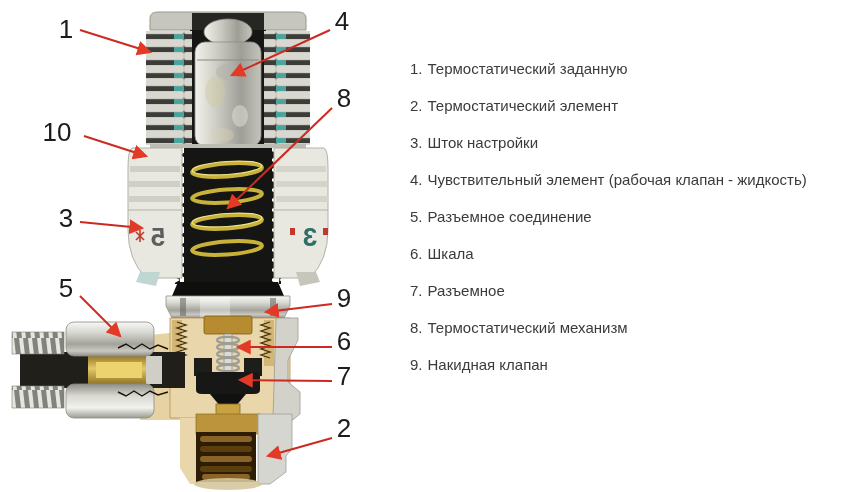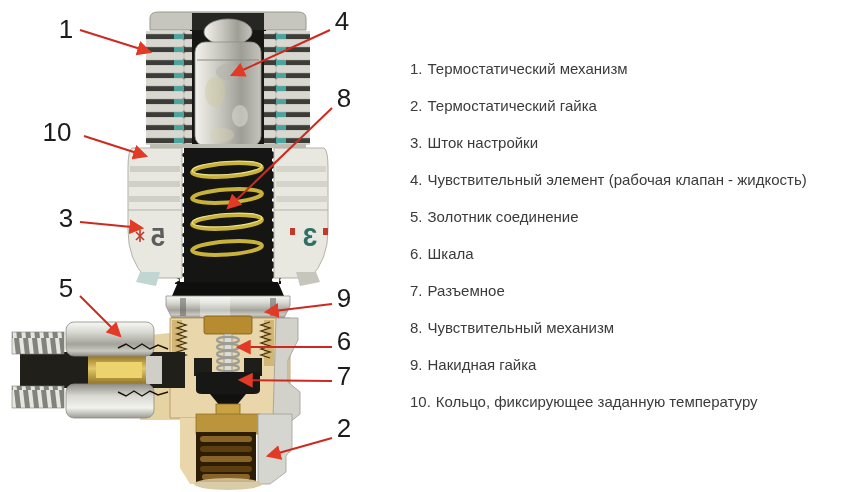--- a/index.html
+++ b/index.html
@@ -236,52 +236,48 @@
       <text class="callout" x="344" y="350">6</text>
       <text class="callout" x="344" y="385">7</text>
       <text class="callout" x="344" y="437">2</text>
     </g>
   </svg>
 
   
   <ul class="legend">
     <li>
       <span>1.</span>
-      <span>Термостатический механизм</span>
+      <span>Термостатический заданную</span>
     </li>
     <li>
       <span>2.</span>
-      <span>Термостатический гайка</span>
+      <span>Термостатический элемент</span>
     </li>
     <li>
       <span>3.</span>
       <span>Шток настройки</span>
     </li>
     <li>
       <span>4.</span>
       <span>Чувствительный элемент (рабочая клапан - жидкость)</span>
     </li>
     <li>
       <span>5.</span>
-      <span>Золотник соединение</span>
+      <span>Разъемное соединение</span>
     </li>
     <li>
       <span>6.</span>
       <span>Шкала</span>
     </li>
     <li>
       <span>7.</span>
       <span>Разъемное</span>
     </li>
     <li>
       <span>8.</span>
-      <span>Чувствительный механизм</span>
+      <span>Термостатический механизм</span>
     </li>
     <li>
       <span>9.</span>
-      <span>Накидная гайка</span>
-    </li>
-    <li>
-      <span>10.</span>
-      <span>Кольцо, фиксирующее заданную температуру</span>
+      <span>Накидная клапан</span>
     </li>
   </ul>
 </div>
 
 </body></html>

